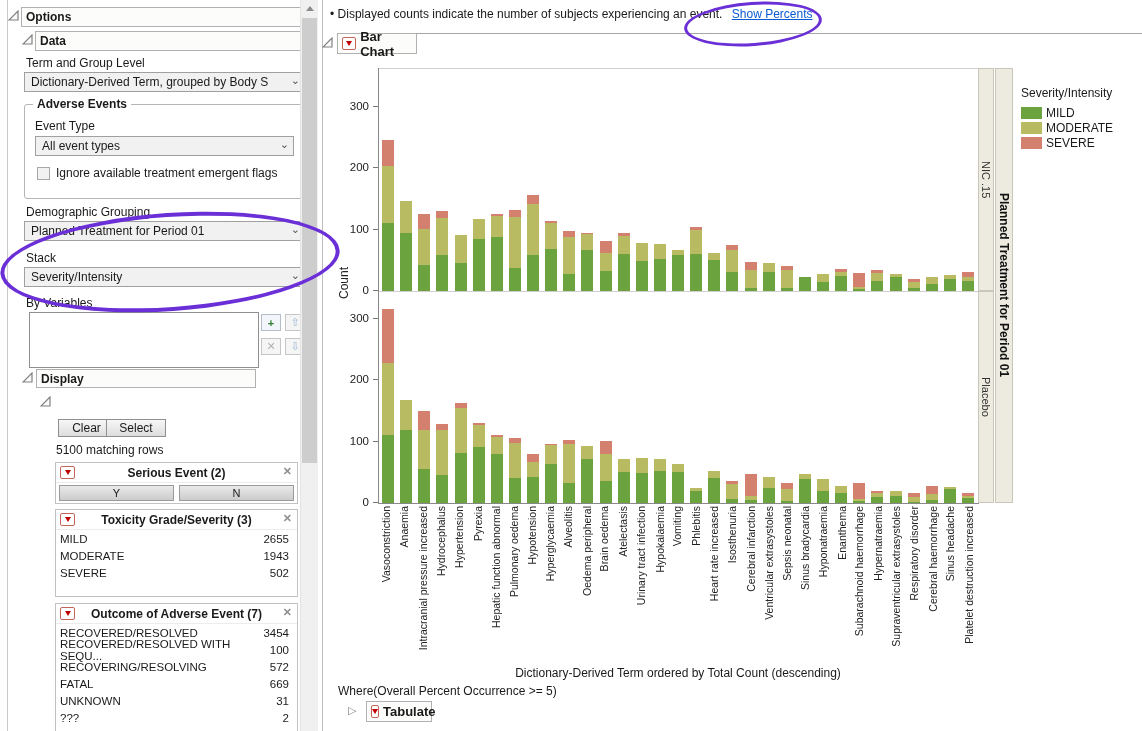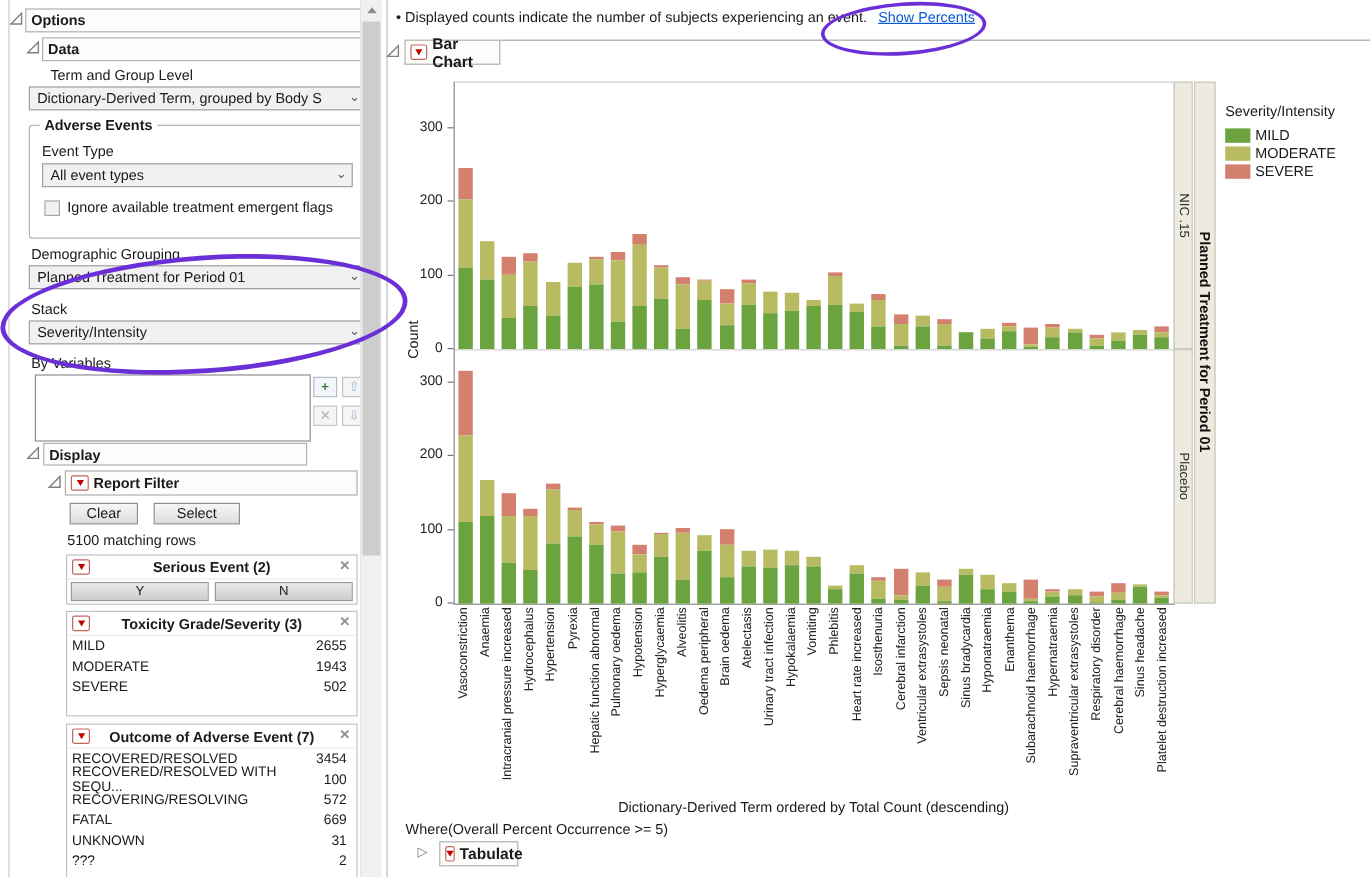--- a/index.html
+++ b/index.html
@@ -95,21 +95,21 @@
       <span>Options</span>
     </div>
 
   <span class="abs" style="left:22px;top:34px;"><svg class="tri-open" viewBox="0 0 11 11">
         <polygon points="10,1 10,10 1,10" fill="#fbfbfb" stroke="#808080" stroke-width="1.2"></polygon>
       </svg></span>
   <div class="hdrbox" style="left:35px;top:31px;width:270px;height:20px;">
       <span>Data</span>
     </div>
 
-  <div class="lbl" style="left:42px;top:56px;">Term and Group Level</div>
+  <div class="lbl" style="left:26px;top:56px;">Term and Group Level</div>
   <div class="dropdown" style="left:24px;top:72px;width:281px;">
     <span>Dictionary-Derived Term, grouped by Body S</span>
     <span class="dd-arrow">⌄</span>
   </div>
 
   <div class="groupbox" style="left:24px;top:104px;width:281px;height:93px;">
     <span class="gb-legend">Adverse Events</span>
     <div class="lbl" style="left:10px;top:14px;">Event Type</div>
     <div class="dropdown" style="left:10px;top:31px;width:259px;">
       <span>All event types</span>
@@ -151,31 +151,25 @@
   <span class="abs" style="left:22px;top:372px;"><svg class="tri-open" viewBox="0 0 11 11">
         <polygon points="10,1 10,10 1,10" fill="#fbfbfb" stroke="#808080" stroke-width="1.2"></polygon>
       </svg></span>
   <div class="hdrbox" style="left:36px;top:369px;width:220px;height:19px;">
       <span>Display</span>
     </div>
 
   <span class="abs" style="left:40px;top:396px;"><svg class="tri-open" viewBox="0 0 11 11">
         <polygon points="10,1 10,10 1,10" fill="#fbfbfb" stroke="#808080" stroke-width="1.2"></polygon>
       </svg></span>
-  <div class="hdrbox" style="left:54px;top:392px;width:244px;height:21px;">
-    <span class="redtri-btn">
-        <span class="redtri"></span>
-      </span>
-    <span>Report Filter</span>
-  </div>
 
   <div class="btn" style="left:58px;top:419px;width:57px;">
       <span>Clear</span>
     </div>
-  <div class="btn" style="left:128px;top:419px;width:72px;">
+  <div class="btn" style="left:106px;top:419px;width:60px;">
       <span>Select</span>
     </div>
   <div class="lbl" style="left:56px;top:443px;">5100 matching rows</div>
 
   <div class="abs" style="left:55px;top:462px;width:243px;" id="filters-container">
       <div class="filterbox">
         <div class="fhead">
           <span class="redtri-btn">
             <span class="redtri"></span>
           </span>

